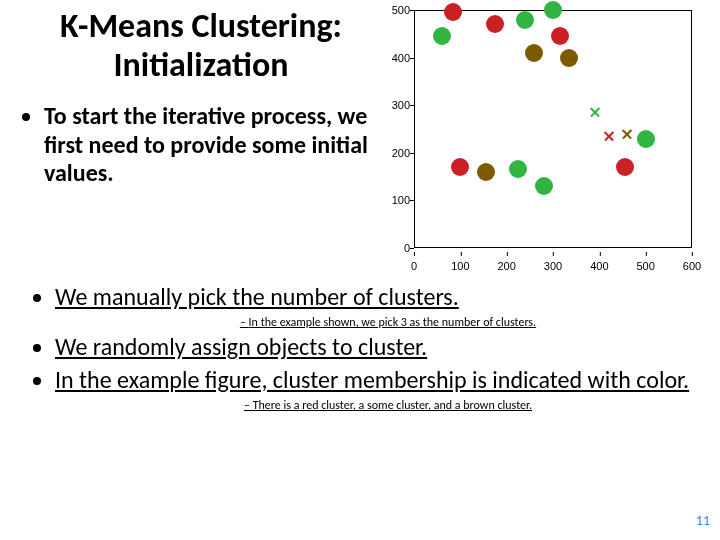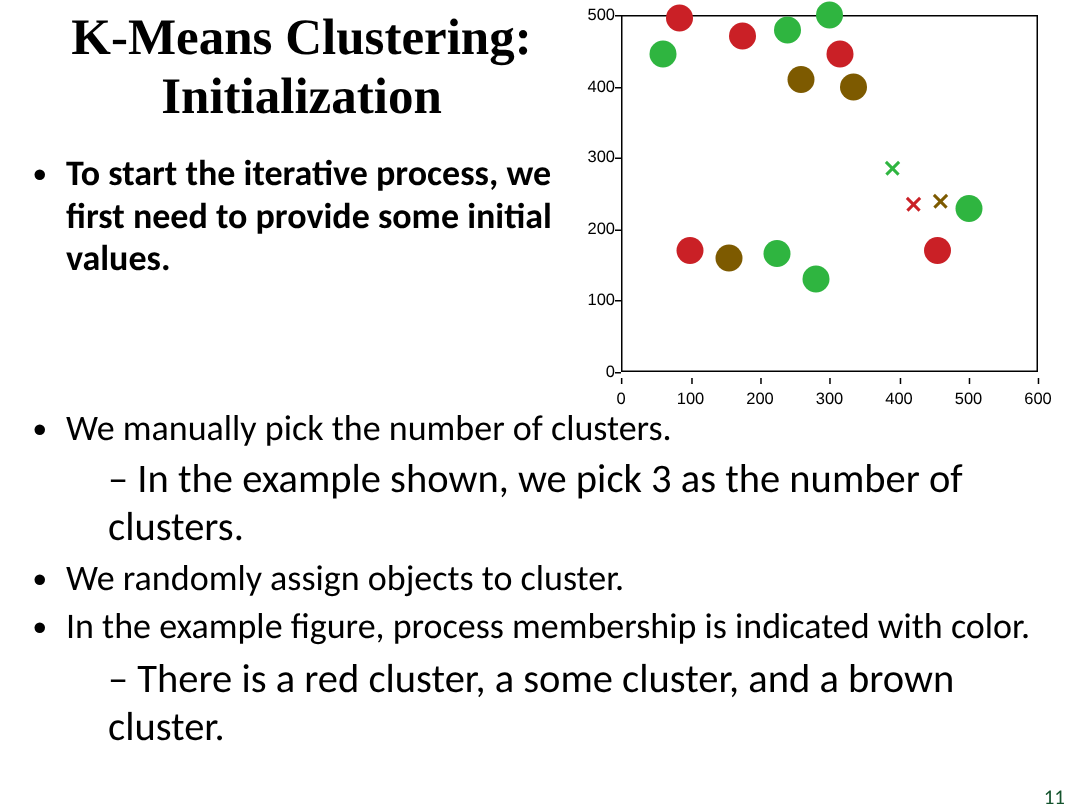--- a/index.html
+++ b/index.html
@@ -18,21 +18,20 @@
     box-sizing: border-box;
     width: 100%;
     height: 100%;
   }
   .title {
     font-size: 34px;
     line-height: 1.15;
     margin: 0 0 16px 0;
     text-align: center;
     width: 370px;
-    font-family: Liberation Serif, serif;
   }
   .top-row {
     display: flex;
     align-items: flex-start;
     gap: 8px;
   }
   .left-col {
     width: 360px;
     flex: 0 0 360px;
   }
@@ -47,39 +46,41 @@
     margin: 18px 0 0 0;
     font-size: 24px;
     line-height: 1.18;
     font-weight: bold;
   }
   ul.bullets > li { margin-bottom: 4px; }
   ul.sub {
     list-style: none;
     padding-left: 28px;
     margin: 2px 0 4px 0;
-    font-size: 27px;
+    font-size: 12px;
+    text-align: center;
   }
   ul.sub > li::before {
     content: "– ";
   }
   ul.full {
     list-style: disc;
     padding-left: 28px;
-    margin: 0;
+    margin: 11px;
     font-size: 24px;
     line-height: 1.18;
+    text-decoration: underline;
   }
   ul.full > li { margin-bottom: 4px; }
   .page-num {
     position: absolute;
     right: 10px;
-    bottom: 0;
+    bottom: 11px;
     font-size: 14px;
-    color: #14532d;
+    color: #3b82f6;
   }
   
   .chart {
     width: 318px;
     height: 268px;
     position: relative;
     font-family: Arial, sans-serif;
   }
   .plot-box {
     position: absolute;
@@ -194,20 +195,20 @@
         </div>
     </div>
   </div>
 
   <ul class="full">
     <li>We manually pick the number of clusters.</li>
     <ul class="sub">
       <li>In the example shown, we pick 3 as the number of clusters.</li>
     </ul>
     <li>We randomly assign objects to cluster.</li>
-    <li>In the example figure, process membership is indicated with color.</li>
+    <li>In the example figure, cluster membership is indicated with color.</li>
     <ul class="sub">
       <li>There is a red cluster, a some cluster, and a brown cluster.</li>
     </ul>
   </ul>
 
   <div class="page-num">11</div>
 </div>
 
 </body></html>

